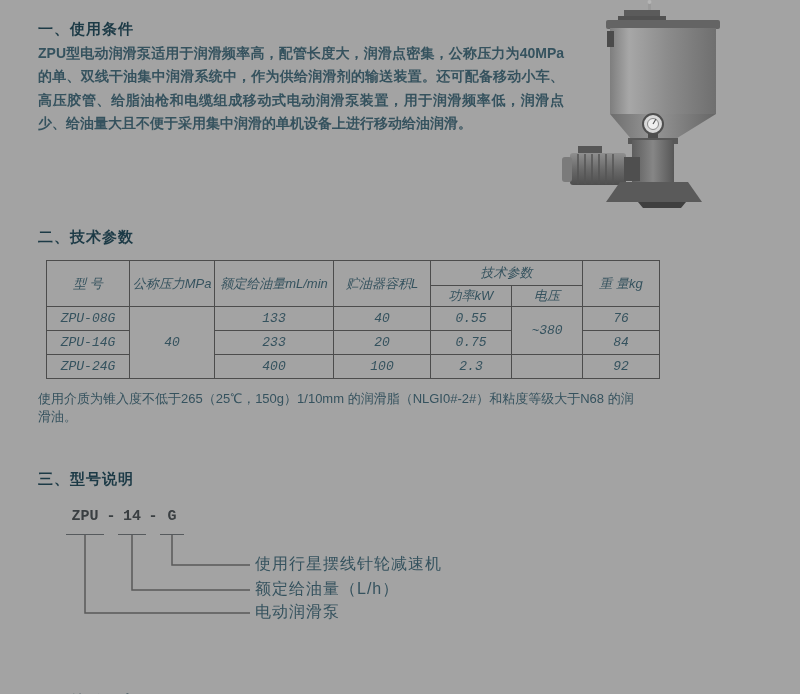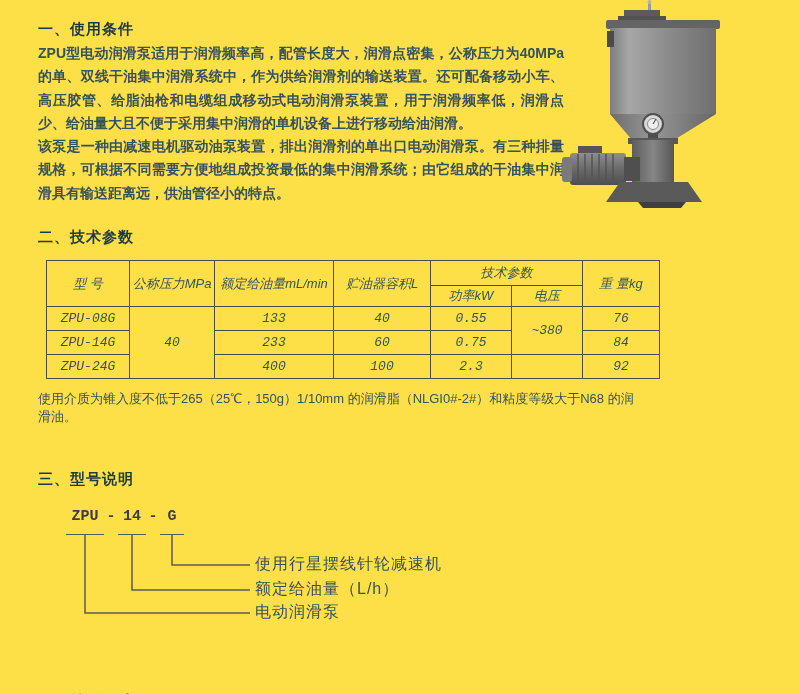--- a/index.html
+++ b/index.html
@@ -1,20 +1,20 @@
 <!DOCTYPE html>
 <html><head>
 <meta charset="utf-8">
 <style>
   * { margin:0; padding:0; box-sizing:border-box; }
   html,body { background:#fff; }
   .page {
     position:relative;
     width:800px; height:694px;
-    background:#fde047;
+    background:#a3a3a3;
     font-family:"Liberation Sans", sans-serif;
     color:#35525e;
     overflow:hidden;
   }
   .heading {
     position:absolute; left:38px;
     font-size:15px; font-weight:bold;
     color:#1c3a46; letter-spacing:1px;
   }
   .bodytext-block {
@@ -59,21 +59,20 @@
   }
 </style>
 </head>
 <body>
 
 <div class="page">
 
   <div class="heading" style="top:20px;">一、使用条件</div>
   <div class="bodytext-block">
     <div>ZPU型电动润滑泵适用于润滑频率高，配管长度大，润滑点密集，公称压力为40MPa的单、双线干油集中润滑系统中，作为供给润滑剂的输送装置。还可配备移动小车、高压胶管、给脂油枪和电缆组成移动式电动润滑泵装置，用于润滑频率低，润滑点少、给油量大且不便于采用集中润滑的单机设备上进行移动给油润滑。</div>
-    <div>该泵是一种由减速电机驱动油泵装置，排出润滑剂的单出口电动润滑泵。有三种排量规格，可根据不同需要方便地组成投资最低的集中润滑系统；由它组成的干油集中润滑具有输送距离远，供油管径小的特点。</div>
   </div>
 
   <div class="pump-wrap">
     <svg width="240" height="210" viewBox="0 0 240 210">
       <defs>
         <linearGradient id="tankG" x1="0" y1="0" x2="1" y2="0">
           <stop offset="0" stop-color="#7e7e7e"></stop>
           <stop offset="0.18" stop-color="#a7a7a7"></stop>
           <stop offset="0.55" stop-color="#8b8b8b"></stop>
           <stop offset="1" stop-color="#6f6f6f"></stop>
@@ -164,21 +163,21 @@
         <td class="mono" rowspan="3">40</td>
         <td class="mono">133</td>
         <td class="mono">40</td>
         <td class="mono">0.55</td>
         <td class="mono" rowspan="2">~380</td>
         <td class="mono">76</td>
       </tr>
       <tr class="r">
         <td class="mono">ZPU-14G</td>
         <td class="mono">233</td>
-        <td class="mono">60</td>
+        <td class="mono">20</td>
         <td class="mono">0.75</td>
         <td class="mono">84</td>
       </tr>
       <tr class="r">
         <td class="mono">ZPU-24G</td>
         <td class="mono">400</td>
         <td class="mono">100</td>
         <td class="mono">2.3</td>
         <td class="mono"></td>
         <td class="mono">92</td>

